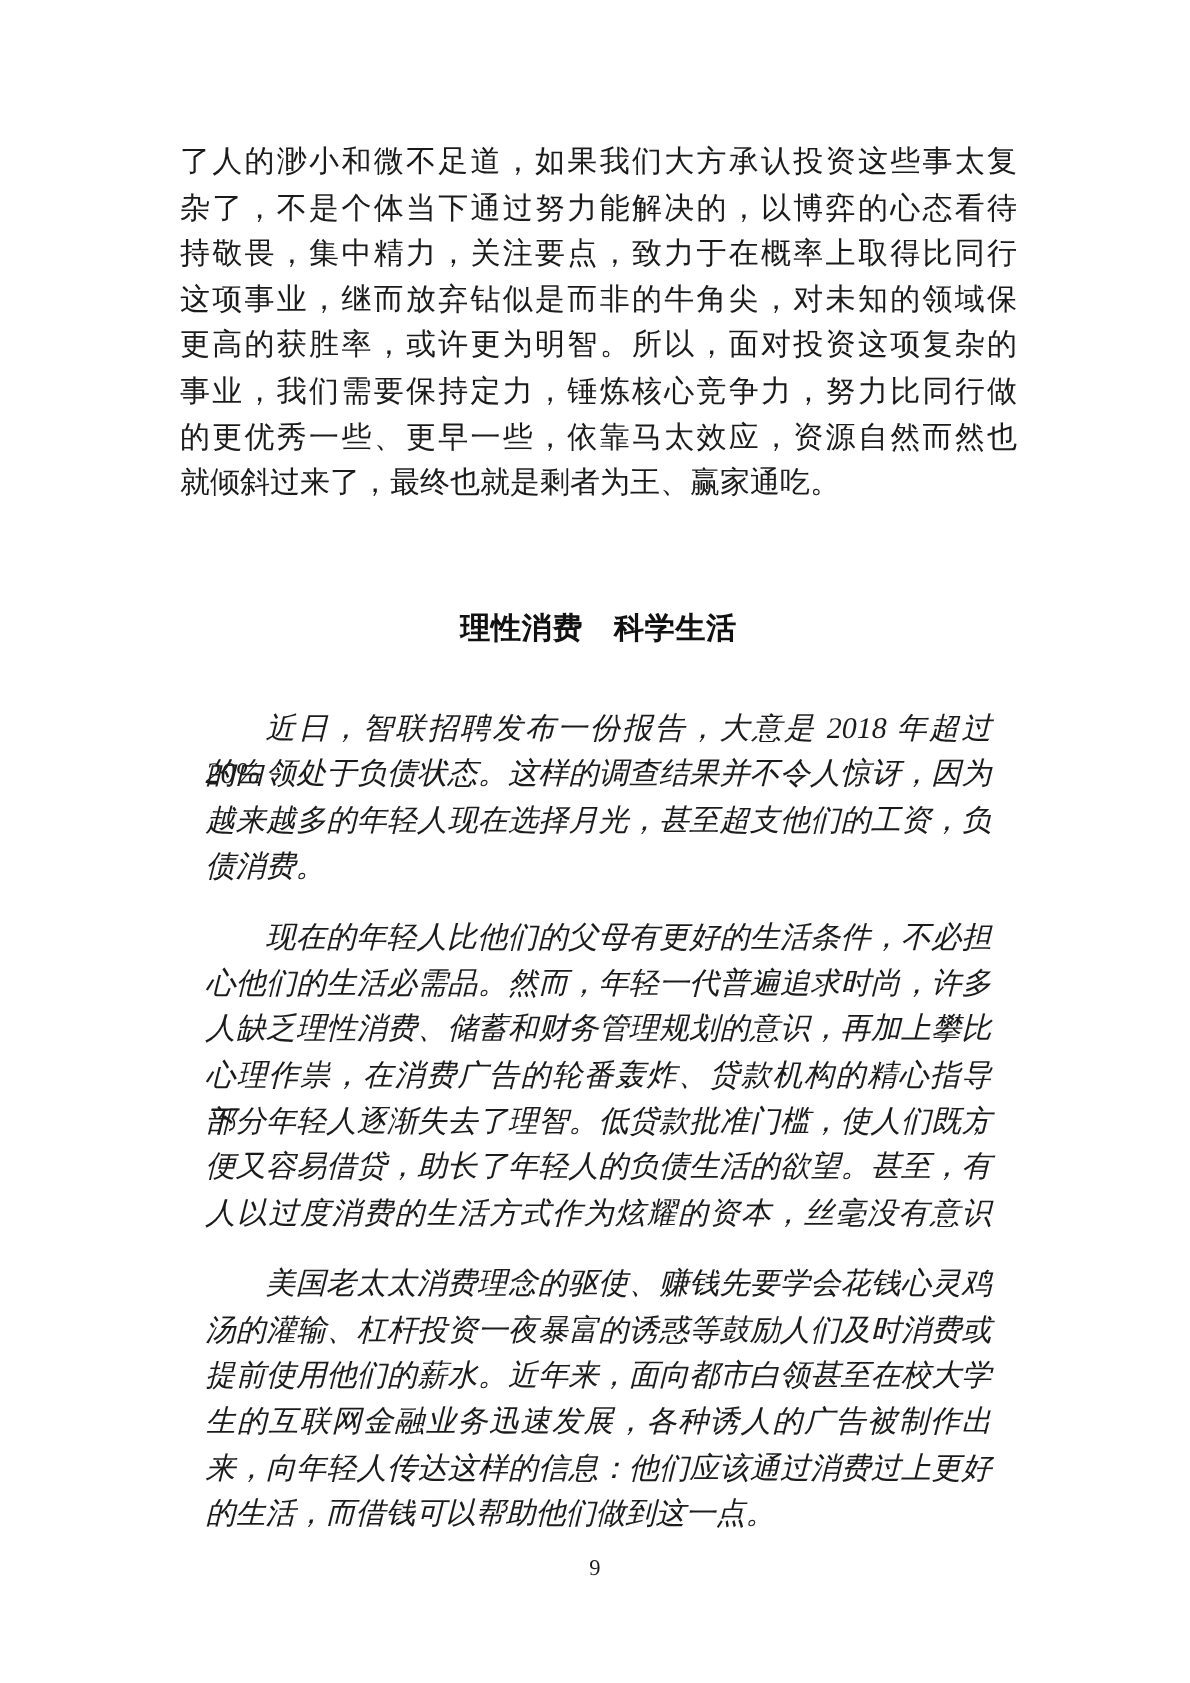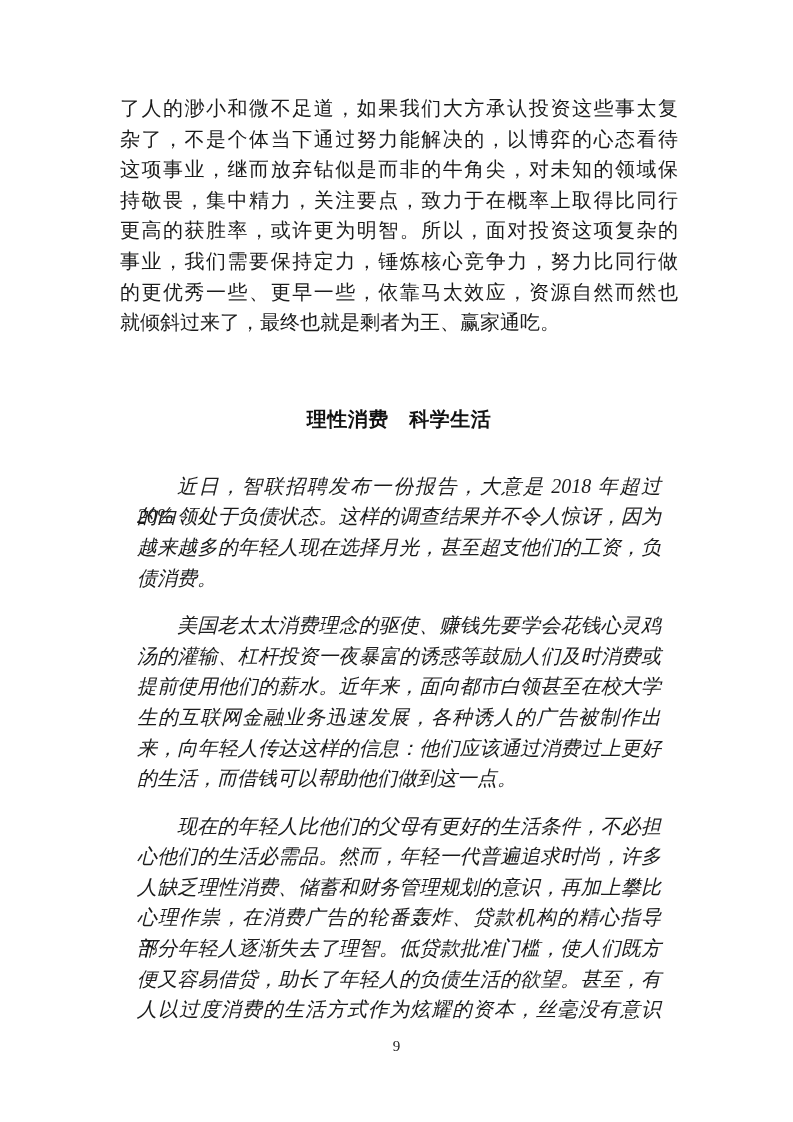--- a/index.html
+++ b/index.html
@@ -72,54 +72,54 @@
 </head>
 <body>
 
 <div class="page">
 
   <div class="textblock">
 
     <div id="continued-body">
         <div class="line full">了人的渺小和微不足道，如果我们大方承认投资这些事太复</div>
         <div class="line full">杂了，不是个体当下通过努力能解决的，以博弈的心态看待</div>
+        <div class="line full">持敬畏，集中精力，关注要点，致力于在概率上取得比同行</div>
         <div class="line full">这项事业，继而放弃钻似是而非的牛角尖，对未知的领域保</div>
-        <div class="line full">持敬畏，集中精力，关注要点，致力于在概率上取得比同行</div>
         <div class="line full">更高的获胜率，或许更为明智。所以，面对投资这项复杂的</div>
         <div class="line full">事业，我们需要保持定力，锤炼核心竞争力，努力比同行做</div>
         <div class="line full">的更优秀一些、更早一些，依靠马太效应，资源自然而然也</div>
         <div class="line">就倾斜过来了，最终也就是剩者为王、赢家通吃。</div>
       </div>
 
 
     <h1 class="article-title">理性消费　科学生活</h1>
 
     <div id="article-body">
         <div class="paragraph">
           <div class="line full indent">近日，智联招聘发布一份报告，大意是 2018 年超过 20%</div>
           <div class="line full">的白领处于负债状态。这样的调查结果并不令人惊讶，因为</div>
           <div class="line full">越来越多的年轻人现在选择月光，甚至超支他们的工资，负</div>
           <div class="line">债消费。</div>
         </div>
         <div class="paragraph">
-          <div class="line full indent">美国老太太消费理念的驱使、赚钱先要学会花钱心灵鸡</div>
-          <div class="line full">汤的灌输、杠杆投资一夜暴富的诱惑等鼓励人们及时消费或</div>
-          <div class="line full">提前使用他们的薪水。近年来，面向都市白领甚至在校大学</div>
-          <div class="line full">生的互联网金融业务迅速发展，各种诱人的广告被制作出</div>
-          <div class="line full">来，向年轻人传达这样的信息：他们应该通过消费过上更好</div>
-          <div class="line">的生活，而借钱可以帮助他们做到这一点。</div>
-        </div>
-        <div class="paragraph">
           <div class="line full indent">现在的年轻人比他们的父母有更好的生活条件，不必担</div>
           <div class="line full">心他们的生活必需品。然而，年轻一代普遍追求时尚，许多</div>
           <div class="line full">人缺乏理性消费、储蓄和财务管理规划的意识，再加上攀比</div>
           <div class="line full">心理作祟，在消费广告的轮番轰炸、贷款机构的精心指导下，</div>
           <div class="line full">部分年轻人逐渐失去了理智。低贷款批准门槛，使人们既方</div>
           <div class="line full">便又容易借贷，助长了年轻人的负债生活的欲望。甚至，有</div>
           <div class="line full">人以过度消费的生活方式作为炫耀的资本，丝毫没有意识</div>
+        </div>
+        <div class="paragraph">
+          <div class="line full indent">美国老太太消费理念的驱使、赚钱先要学会花钱心灵鸡</div>
+          <div class="line full">汤的灌输、杠杆投资一夜暴富的诱惑等鼓励人们及时消费或</div>
+          <div class="line full">提前使用他们的薪水。近年来，面向都市白领甚至在校大学</div>
+          <div class="line full">生的互联网金融业务迅速发展，各种诱人的广告被制作出</div>
+          <div class="line full">来，向年轻人传达这样的信息：他们应该通过消费过上更好</div>
+          <div class="line">的生活，而借钱可以帮助他们做到这一点。</div>
         </div>
       </div>
 
   </div>
 
   <div class="page-number">9</div>
 
 </div>
 
 </body></html>

